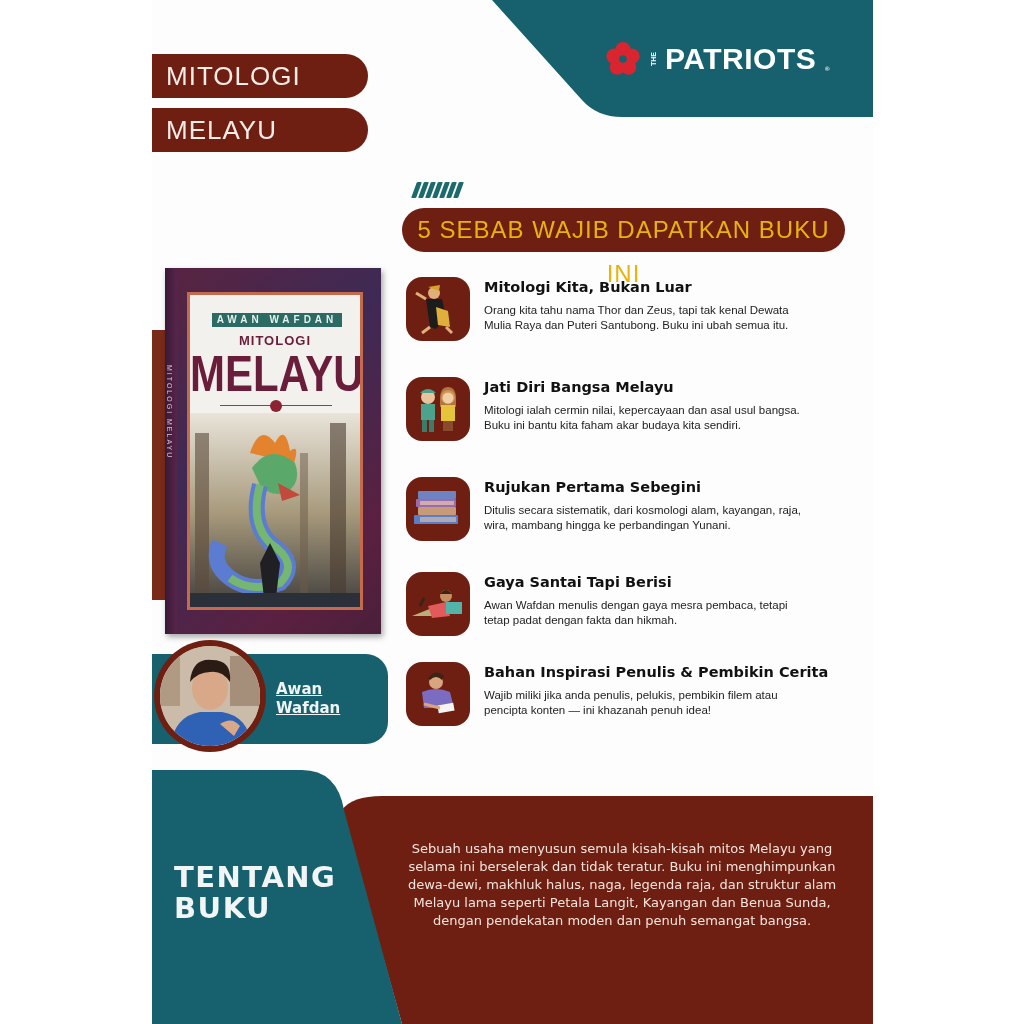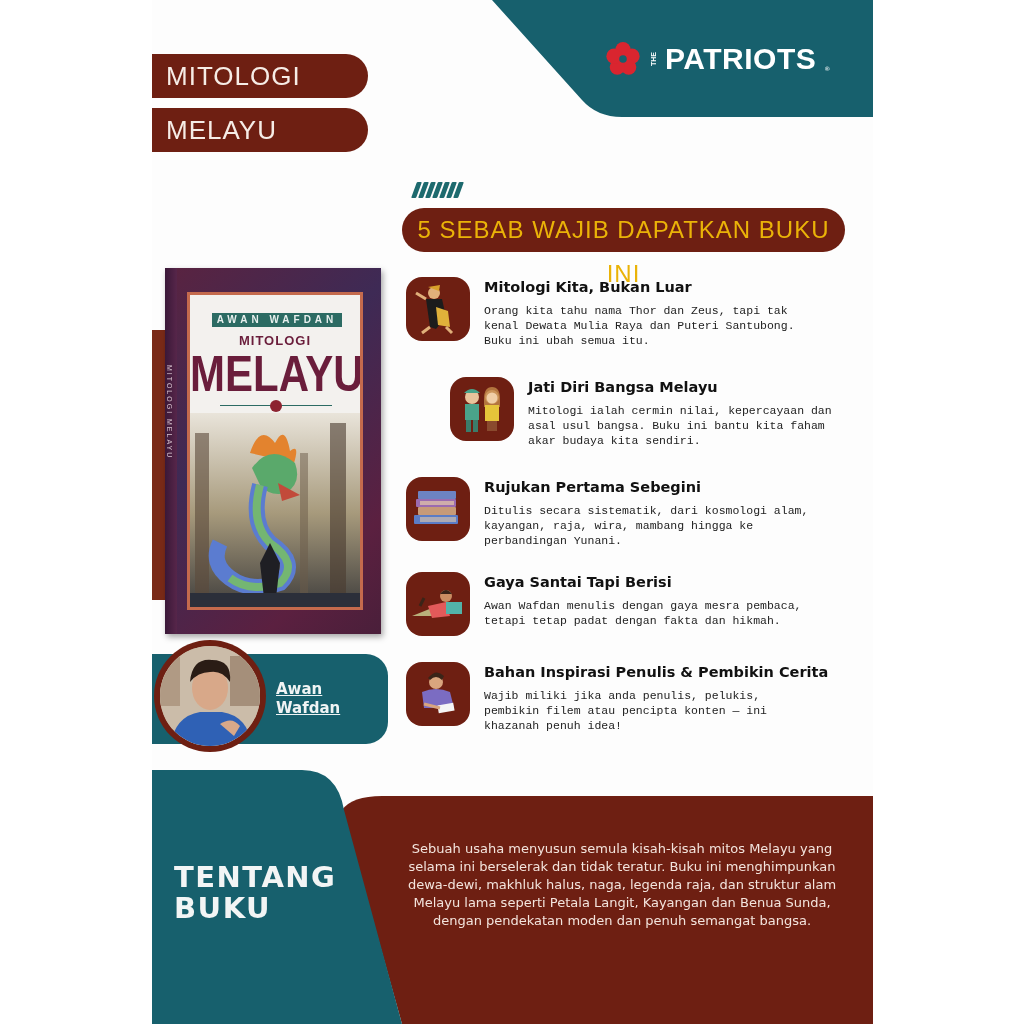--- a/index.html
+++ b/index.html
@@ -25,21 +25,21 @@
   .stripes span { width:5px; height:16px; background:#1d6a6e; transform:skewX(-20deg); border-radius:1px; }
 
   
   .section-pill { position:absolute; left:250px; top:208px; width:443px; height:44px; background:#6e1f12; border-radius:22px; color:#eab308; font-family:"Liberation Sans", sans-serif; font-size:24px; letter-spacing:1px; line-height:44px; text-align:center; }
 
   
   .reason { position:absolute; left:254px; width:420px; height:70px; }
   .reason .icon { position:absolute; left:0; top:0; width:64px; height:64px; background:#6e1f12; border-radius:16px; overflow:hidden; }
   .reason .icon svg { width:64px; height:64px; }
   .reason .r-title { position:absolute; left:78px; top:2px; font-family:"DejaVu Sans", sans-serif; font-weight:bold; font-size:14.5px; color:#111; white-space:nowrap; }
-  .reason .r-body { position:absolute; left:78px; top:26px; width:330px; font-family:Liberation Mono, monospace; font-size:11.5px; line-height:15px; color:#222; }
+  .reason .r-body { position:absolute; left:78px; top:26px; width:330px; font-family:Liberation Sans, sans-serif; font-size:11.5px; line-height:15px; color:#222; }
 
   
   .book-wrap { position:absolute; left:0; top:265px; width:232px; height:372px; }
   .book-spine-bg { position:absolute; left:0; top:65px; width:14px; height:270px; background:#7a2a18; }
   .book { position:absolute; left:13px; top:3px; width:216px; height:366px; background:linear-gradient(135deg,#5a2340,#3e2a55 40%,#5b2040 80%,#4a1f3a); box-shadow:2px 3px 6px rgba(0,0,0,0.35); }
   .book-edge { position:absolute; left:13px; top:3px; width:12px; height:366px; background:linear-gradient(90deg,#3a1838,#57264a); }
   .book-spine-text { position:absolute; left:14px; top:100px; writing-mode:vertical-rl; font-family:"Liberation Sans", sans-serif; font-size:7px; letter-spacing:2px; color:#d9c4cf; }
   .book-frame { position:absolute; left:35px; top:27px; width:176px; height:318px; border:3px solid #c46a4d; box-sizing:border-box; background:#f3f1ee; overflow:hidden; }
   .book-author { position:absolute; left:22px; top:18px; width:130px; height:14px; background:#2c6b63; color:#e8f0ee; font-family:"Liberation Sans", sans-serif; font-size:10px; letter-spacing:4px; text-align:center; line-height:14px; font-weight:bold; }
   .book-sub { position:absolute; left:0; top:38px; width:100%; text-align:center; font-family:"Liberation Sans", sans-serif; font-weight:bold; font-size:13px; color:#6a1d3b; letter-spacing:1px; }
@@ -110,21 +110,21 @@
         <path d="M30,30 L42,34 L44,50 L32,48 Z" fill="#e0b13a"></path>
         <path d="M20,22 L10,16" stroke="#e0b07a" stroke-width="3"></path>
         <path d="M24,50 L16,56" stroke="#e0b07a" stroke-width="3"></path>
         <path d="M40,50 L46,56" stroke="#e0b07a" stroke-width="3"></path>
       </svg>
     </div>
     <div class="r-title">Mitologi Kita, Bukan Luar</div>
     <div class="r-body">Orang kita tahu nama Thor dan Zeus, tapi tak kenal Dewata Mulia Raya dan Puteri Santubong. Buku ini ubah semua itu.</div>
   </div>
 
-  <div class="reason" style="top:377px;margin-left:44px;">
+  <div class="reason" style="top:377px;">
     <div class="icon">
       <svg viewBox="0 0 64 64">
         <circle cx="22" cy="20" r="7" fill="#e9c39b"></circle>
         <path d="M14,16 Q22,8 30,16 Z" fill="#4aa38a"></path>
         <rect x="15" y="27" width="14" height="16" fill="#4aa38a"></rect>
         <rect x="16" y="43" width="5" height="12" fill="#3b7c6a"></rect>
         <rect x="23" y="43" width="5" height="12" fill="#3b7c6a"></rect>
         <circle cx="42" cy="20" r="7" fill="#e9c39b"></circle>
         <path d="M34,22 Q34,10 42,10 Q50,10 50,22 L50,30 L34,30 Z" fill="#c48a4a" opacity="0.8"></path>
         <circle cx="42" cy="21" r="5.5" fill="#f0cfa7"></circle>

